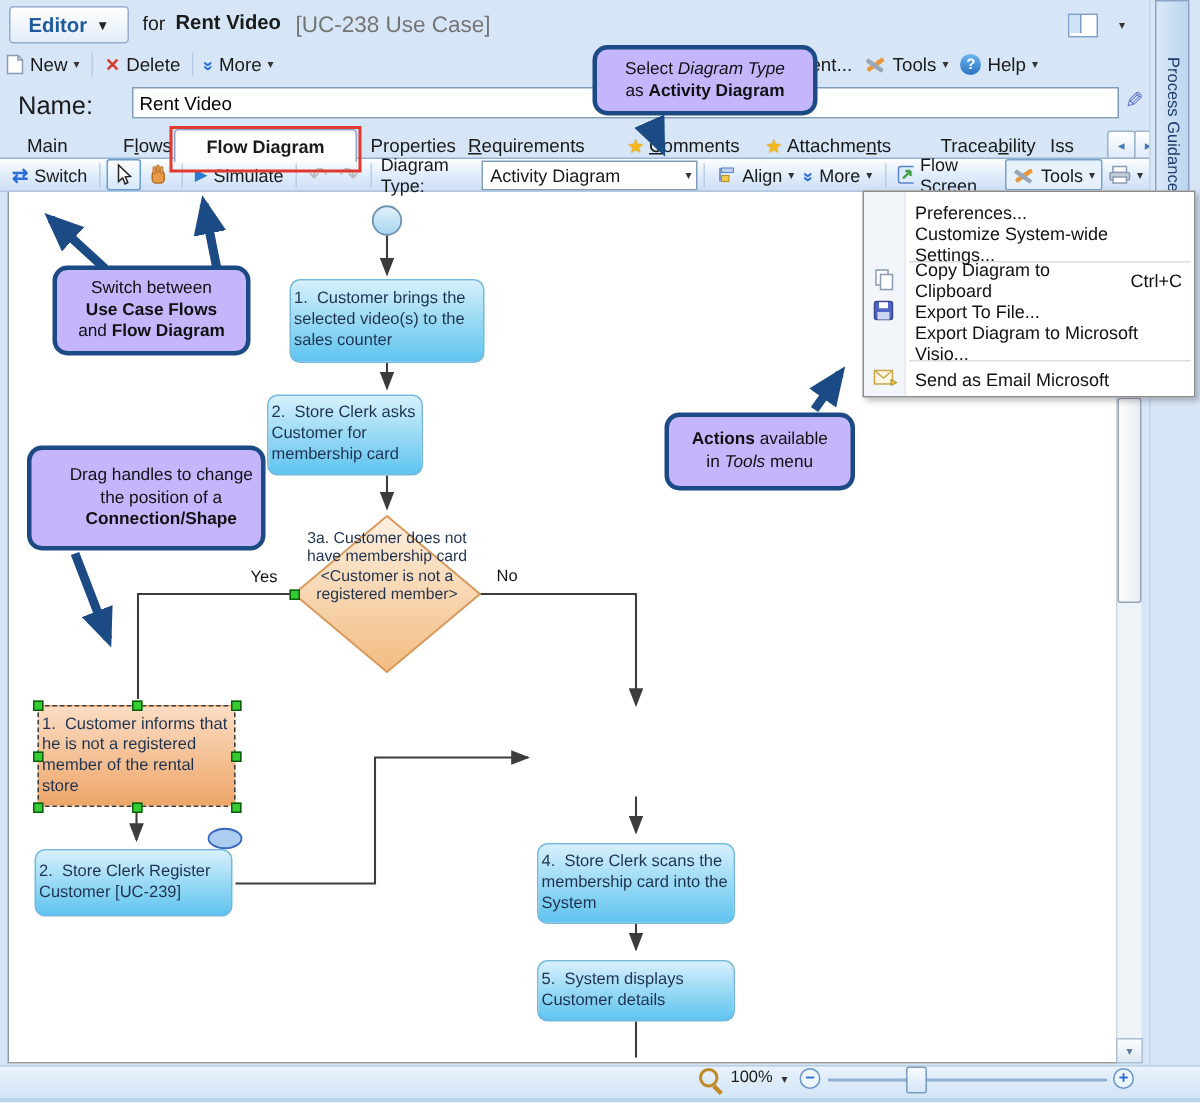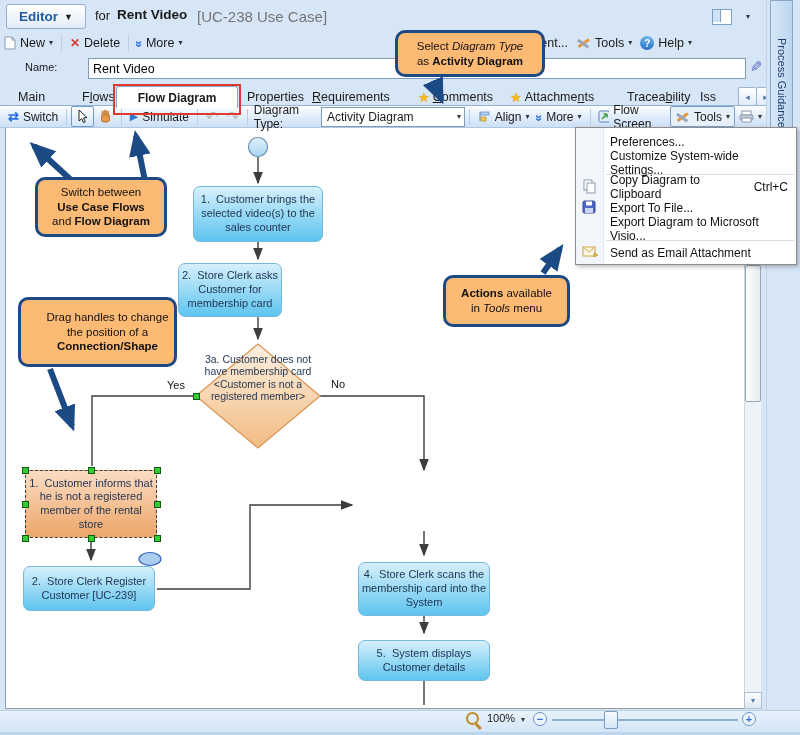--- a/index.html
+++ b/index.html
@@ -17,47 +17,47 @@
   .layout-icon i{position:absolute;left:0;top:0;width:7px;height:12px;background:#cfe2f5;border-right:1px solid #7aa0c8;}
   .layout-caret{left:746px;top:13px;}
   .tbtn{display:inline-flex;align-items:center;gap:4px;height:20px;padding:0 4px;font-size:12.5px;}
   .row2{left:0;top:31px;width:766px;height:24px;display:flex;align-items:center;}
   .row2-right{position:absolute;right:70px;display:flex;align-items:center;}
   .vsep{width:1px;height:16px;background:#b7cde6;margin:0 4px;}
   .x-icon{color:#d23b2f;font-weight:bold;font-size:12px;}
   .chev{color:#2a6dd8;font-weight:bold;display:inline-block;transform:rotate(90deg);font-size:12px;letter-spacing:-2px;}
   .help-circle{width:14px;height:14px;border-radius:50%;background:linear-gradient(#6cb6ee,#2a72c0);color:#fff;font-weight:bold;font-size:10px;display:inline-flex;align-items:center;justify-content:center;}
   
-  .name-lbl{left:25px;top:61px;font-size:11px;}
+  .name-lbl{left:12px;top:61px;font-size:17px;}
   .name-input{left:88px;top:58px;width:648px;height:19px;border:1px solid #7f9db9;font-size:12.5px;padding:0 4px;font-family:"Liberation Sans",sans-serif;}
   .pencil{left:750px;top:58px;font-size:15px;color:#5b6fc7;transform:scaleX(-1);}
   
   .tabline{left:0;top:105px;width:766px;height:1px;background:#95b3d4;}
   .tab{top:89px;height:16px;font-size:12.5px;display:flex;align-items:center;gap:3px;}
   .tab .u{text-decoration:underline;}
   .tab-sel{left:116px;top:86px;width:120px;height:21px;background:#fff;border:1px solid #8ca8c8;border-bottom:none;border-radius:3px 3px 0 0;display:flex;align-items:center;justify-content:center;font-weight:bold;z-index:2;}
   .star{color:#f5b91e;font-size:13px;text-shadow:0 0 1px #c8881a;}
   .tab-scroll{top:87px;width:17px;height:17px;background:linear-gradient(#fff,#dfeafa);border:1px solid #9db4cf;border-radius:2px;display:flex;align-items:center;justify-content:center;color:#4a7ab5;font-size:9px;}
   
   .dtoolbar{left:0;top:106px;width:766px;height:21px;background:linear-gradient(#fdfeff,#dceafb 60%,#cfe0f5);border-bottom:1px solid #b0c8e2;display:flex;align-items:center;z-index:1;}
   .dtoolbar .tbtn{font-size:12px;height:19px;}
   .btn-pressed{border:1px solid #7ba2cc;background:#e7f1fc;border-radius:2px;}
   .btn-sel{border:1px solid #6a9cd0;background:linear-gradient(#fdfeff,#d4e7fa);border-radius:2px;}
   .combo{width:168px;height:18px;background:#fff;border:1px solid #7f9db9;display:flex;align-items:center;justify-content:space-between;padding:0 3px 0 5px;font-size:12px;}
   .gray{color:#b9b9b9;}
   
   .canvas{left:5px;top:127px;width:739px;height:580px;background:#fff;border-top:1px solid #8a9ab0;border-left:1px solid #8a9ab0;border-bottom:1px solid #9a9a9a;}
-  .node{position:absolute;display:flex;align-items:center;justify-content:center;text-align:center;font-size:11px;color:#1f3350;line-height:1.25;border-radius:7px;white-space:pre-wrap;z-index:2;padding:2px;box-sizing:border-box;}
+  .node{position:absolute;display:flex;align-items:center;justify-content:center;text-align:left;font-size:11px;color:#1f3350;line-height:1.25;border-radius:7px;white-space:pre-wrap;z-index:2;padding:2px;box-sizing:border-box;}
   .node-blue{background:linear-gradient(#d7f0fc,#9fdcf6 45%,#5fc4ef);border:1px solid #74b9dd;}
   .node-sel{background:linear-gradient(#fbdcc3,#f5c49b 45%,#eda568);border:1px dashed #3c3c3c;border-radius:0;}
   .dia-text{position:absolute;text-align:center;font-size:10.5px;color:#1f3350;line-height:1.18;z-index:2;}
   .flow-lbl{position:absolute;font-size:11px;color:#111;z-index:2;}
   .handle{position:absolute;width:7px;height:7px;background:#33cc33;border:1px solid #0d5c0d;box-sizing:border-box;z-index:3;}
   
-  .callout{position:absolute;background:#fdba74;border:3px solid #1c4a85;border-radius:10px;display:flex;flex-direction:column;align-items:center;justify-content:center;text-align:left;font-size:11.5px;color:#111;line-height:1.3;z-index:6;padding:2px 4px;box-sizing:border-box;}
+  .callout{position:absolute;background:#c4b5fd;border:3px solid #1c4a85;border-radius:10px;display:flex;flex-direction:column;align-items:center;justify-content:center;text-align:left;font-size:11.5px;color:#111;line-height:1.3;z-index:6;padding:2px 4px;box-sizing:border-box;}
   .red-rect{left:113px;top:84px;width:124px;height:27px;border:2px solid #e0392f;z-index:6;}
   
   .menu{left:575px;top:127px;width:222px;height:138px;background:#fff;border:1px solid #8c8c8c;box-shadow:2px 2px 4px rgba(0,0,0,.25);z-index:10;padding-top:3px;box-sizing:border-box;}
   .menu .gutter{position:absolute;left:0;top:0;bottom:0;width:27px;background:#f2f6fb;border-right:1px solid #e2e8f0;}
   .mitem{position:relative;height:21px;display:flex;align-items:center;padding:0 8px 0 34px;font-size:12px;color:#111;}
   .mitem .short{margin-left:auto;}
   .msep{height:1px;background:#d8dde4;margin:1px 2px 1px 30px;}
   .micon{position:absolute;left:6px;top:3px;}
   
   .vsb-track{left:744px;top:127px;width:16px;height:566px;background:#eef3f8;border-left:1px solid #cdd8e4;}
@@ -366,21 +366,21 @@
     <div class="mitem">
         <span>Export Diagram to Microsoft Visio...</span>
       </div>
     <div class="msep"></div>
     <div class="mitem">
       <svg class="micon" width="17" height="13">
           <rect x="1" y="2" width="12" height="9" fill="#fdf6e3" stroke="#c8a84b"></rect>
           <path d="M1,2 L7,7 L13,2" fill="none" stroke="#c8a84b"></path>
           <path d="M12,8 l4,2 -4,2 z" fill="#e8c23a" stroke="#a8882a" stroke-width="0.6"></path>
         </svg>
-      <span>Send as Email Attachment</span>
+      <span>Send as Email Microsoft</span>
     </div>
   </div>
 
   <div class="abs rail"></div>
   <div class="abs ptab">
       <span>Process Guidance</span>
     </div>
 
   <div class="abs vsb-track"></div>
   <div class="abs vsb-thumb"></div>

